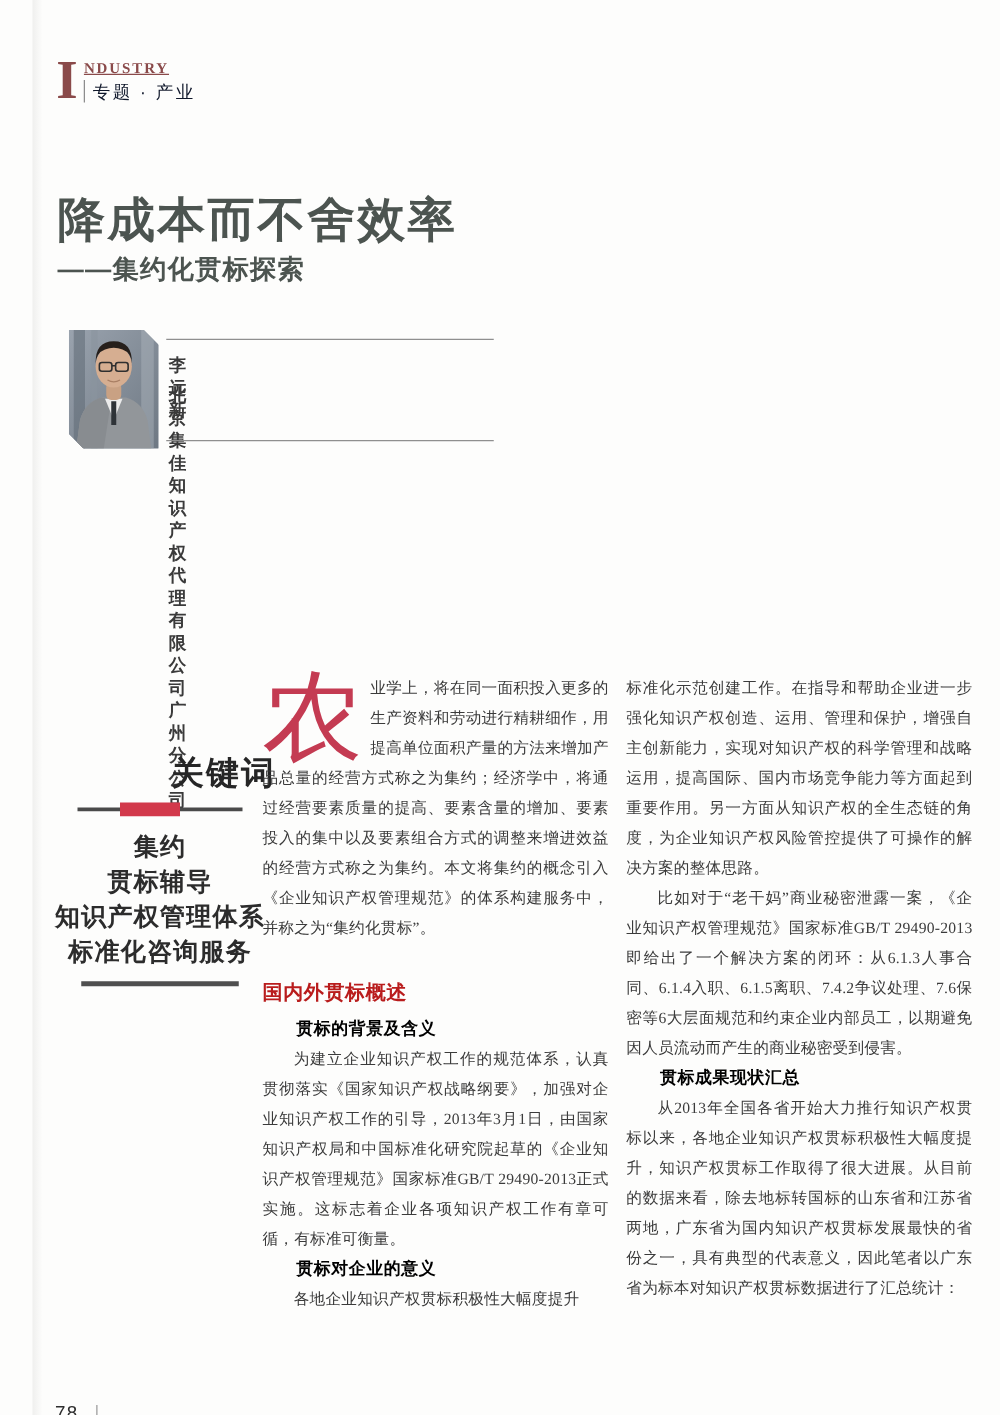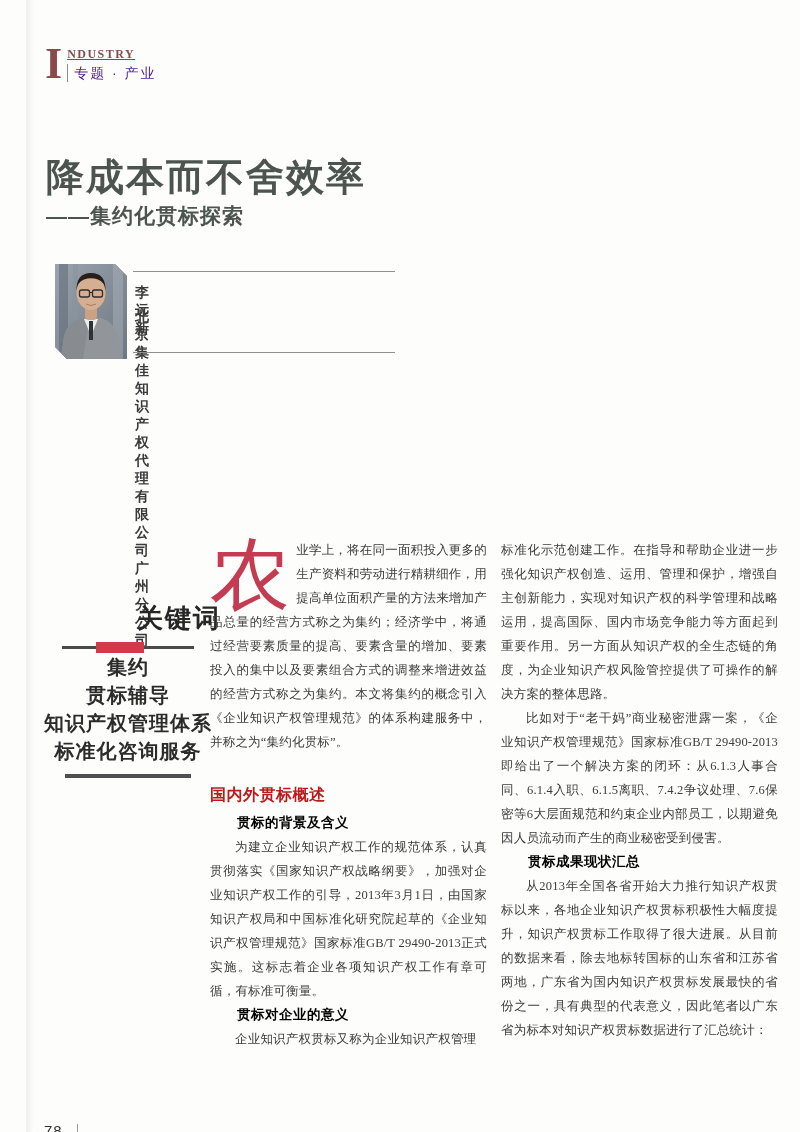--- a/index.html
+++ b/index.html
@@ -32,21 +32,21 @@
   }
   .mast-right{padding-top:2px;}
   .mast-mag{
     font-family:"Liberation Serif",serif;
     font-size:12px;line-height:17px;letter-spacing:1.5px;
     color:var(--maroon);font-weight:600;text-decoration:underline;
   }
   .mast-sub{
     margin-top:1px;
     font-family:"Liberation Sans",sans-serif;
-    font-size:14px;line-height:18px;color:#4c1d95;
+    font-size:14px;line-height:18px;color:#0f172a;
     border-left:1.5px solid #8d8d8d;padding-left:6px;
     letter-spacing:2px;
   }
   
   .title{
     position:absolute;left:46px;top:156px;
     font-family:"Liberation Sans","DejaVu Sans",sans-serif;
     font-size:38px;line-height:42px;font-weight:700;
     color:var(--title-color);letter-spacing:2px;
   }
@@ -81,21 +81,21 @@
   .kw{position:absolute;left:35px;top:603px;width:186px;text-align:center;}
   .kw-head{
     font-family:"Liberation Serif",serif;
     font-size:26px;line-height:32px;font-weight:700;color:#262626;
     letter-spacing:2px;
     text-align:right;
   }
   .kw-divider{position:relative;width:132px;height:11px;margin:7px auto 0 auto;}
   .kw-divider .bar{position:absolute;left:0;top:4px;width:100%;height:3px;background:var(--line-dark);}
   .kw-divider .accent{position:absolute;left:34px;top:0;width:48px;height:11px;background:#d2394b;}
-  .kw-list{}
+  .kw-list{margin-top:11px;}
   .kw-item{
     font-family:"Liberation Serif",serif;
     font-size:20px;line-height:28px;font-weight:700;color:#2c2c2c;
     letter-spacing:1px;
   }
   .kw-bottom{width:126px;height:4px;background:#4f4f4f;margin:9px auto 0 auto;}
   
   .col{
     position:absolute;top:538px;width:277px;
     font-size:12.5px;line-height:24px;
@@ -198,21 +198,21 @@
   </div>
 
   <div class="col col-1">
     <div>
       <span class="dropcap">农</span><span>业学上，将在同一面积投入更多的生产资料和劳动进行精耕细作，用提高单位面积产量的方法来增加产品总量的经营方式称之为集约；经济学中，将通过经营要素质量的提高、要素含量的增加、要素投入的集中以及要素组合方式的调整来增进效益的经营方式称之为集约。本文将集约的概念引入《企业知识产权管理规范》的体系构建服务中，并称之为“集约化贯标”。</span>
     </div>
     <div class="sec-head">国内外贯标概述</div>
     <div class="sub-head">贯标的背景及含义</div>
     <div class="p-indent">为建立企业知识产权工作的规范体系，认真贯彻落实《国家知识产权战略纲要》，加强对企业知识产权工作的引导，2013年3月1日，由国家知识产权局和中国标准化研究院起草的《企业知识产权管理规范》国家标准GB/T 29490-2013正式实施。这标志着企业各项知识产权工作有章可循，有标准可衡量。</div>
     <div class="sub-head">贯标对企业的意义</div>
-    <div class="p-indent">企业知识产权贯标又称为企业知识产权管理</div>
+    <div class="p-indent">各地企业知识产权贯标积极性大幅度提升</div>
   </div>
 
   <div class="col col-2">
     <div>标准化示范创建工作。在指导和帮助企业进一步强化知识产权创造、运用、管理和保护，增强自主创新能力，实现对知识产权的科学管理和战略运用，提高国际、国内市场竞争能力等方面起到重要作用。另一方面从知识产权的全生态链的角度，为企业知识产权风险管控提供了可操作的解决方案的整体思路。</div>
     <div class="p-indent">比如对于“老干妈”商业秘密泄露一案，《企业知识产权管理规范》国家标准GB/T 29490-2013即给出了一个解决方案的闭环：从6.1.3人事合同、6.1.4入职、6.1.5离职、7.4.2争议处理、7.6保密等6大层面规范和约束企业内部员工，以期避免因人员流动而产生的商业秘密受到侵害。</div>
     <div class="sub-head">贯标成果现状汇总</div>
     <div class="p-indent">从2013年全国各省开始大力推行知识产权贯标以来，各地企业知识产权贯标积极性大幅度提升，知识产权贯标工作取得了很大进展。从目前的数据来看，除去地标转国标的山东省和江苏省两地，广东省为国内知识产权贯标发展最快的省份之一，具有典型的代表意义，因此笔者以广东省为标本对知识产权贯标数据进行了汇总统计：</div>
   </div>
 
   <div class="footer">

